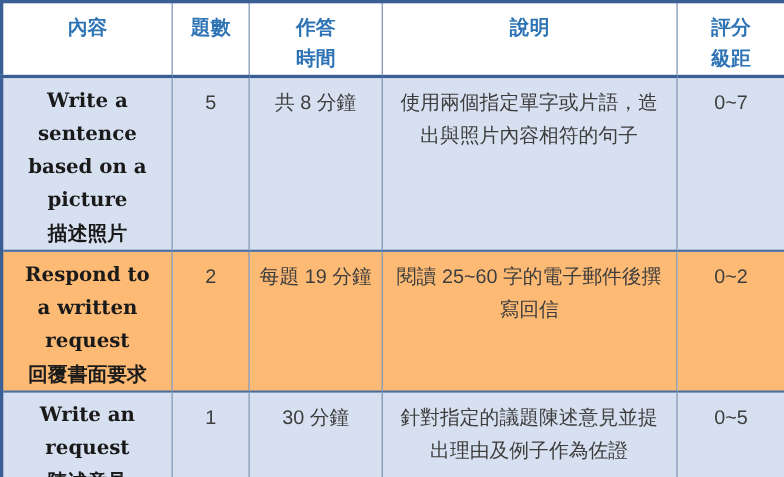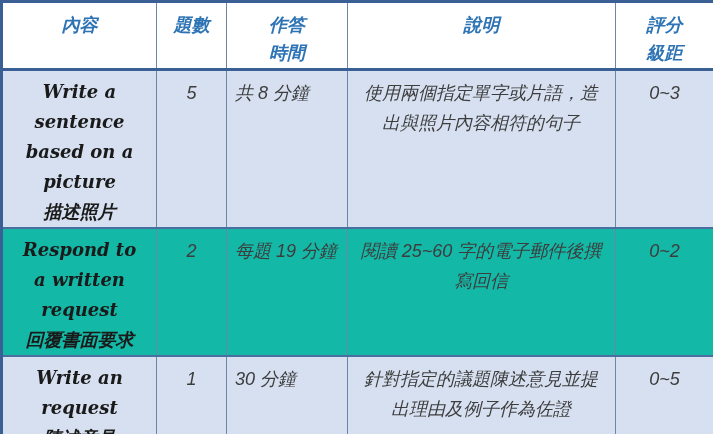--- a/index.html
+++ b/index.html
@@ -5,21 +5,20 @@
   html, body {
     margin: 0;
     padding: 0;
     background: #ffffff;
   }
   .page {
     width: 713px;
     height: 434px;
     box-sizing: border-box;
     background: #ffffff;
-    font-style: italic;
   }
   table.doc-table {
     width: 713px;
     height: 434px;
     border-collapse: collapse;
     table-layout: fixed;
     background: #ffffff;
     font-family: "Liberation Sans", "DejaVu Sans", sans-serif;
     border: 3px solid #3a5f94;
   }
@@ -45,21 +44,21 @@
     border-bottom: 3px solid #3a5f94;
   }
   
   tbody td {
     border-top: 2px solid #4a6f9f;
     font-size: 18px;
     color: #3d3d3d;
     line-height: 30px;
   }
   tr.striped td { background: #d6e0f0; }
-  tr.plain td   { background: #14b8a6; }
+  tr.plain td   { background: #fdba74; }
   tr.row-1 { height: 151px; }
   tr.row-2 { height: 120px; }
   tr.row-3 { height: 97px;  }
 
   td.c-content {
     text-align: center;
     padding: 6px 14px 0 14px;
     color: #1a1a1a;
     font-weight: bold;
   }
@@ -70,20 +69,21 @@
   }
   td.c-content .zh {
     display: block;
     font-weight: bold;
   }
   td.c-count, td.c-score {
     text-align: center;
     padding-top: 7px;
   }
   td.c-time {
+    text-align: center;
     padding: 7px 8px 0 8px;
     margin-left: 31px;
   }
   td.c-desc {
     text-align: center;
     padding: 7px 10px 0 9px;
   }
 </style>
 </head>
 <body>
@@ -110,21 +110,21 @@
     </thead>
     <tbody>
       <tr class="striped row-1">
         <td class="c-content">
           <span class="en">Write a sentence based on a picture</span>
           <span class="zh">描述照片</span>
         </td>
         <td class="c-count">5</td>
         <td class="c-time">共 8 分鐘</td>
         <td class="c-desc">使用兩個指定單字或片語，造出與照片內容相符的句子</td>
-        <td class="c-score">0~3</td>
+        <td class="c-score">0~7</td>
       </tr>
       <tr class="plain row-2">
         <td class="c-content">
           <span class="en">Respond to a written request</span>
           <span class="zh">回覆書面要求</span>
         </td>
         <td class="c-count">2</td>
         <td class="c-time">每題 19 分鐘</td>
         <td class="c-desc">閱讀 25~60 字的電子郵件後撰寫回信</td>
         <td class="c-score">0~2</td>

